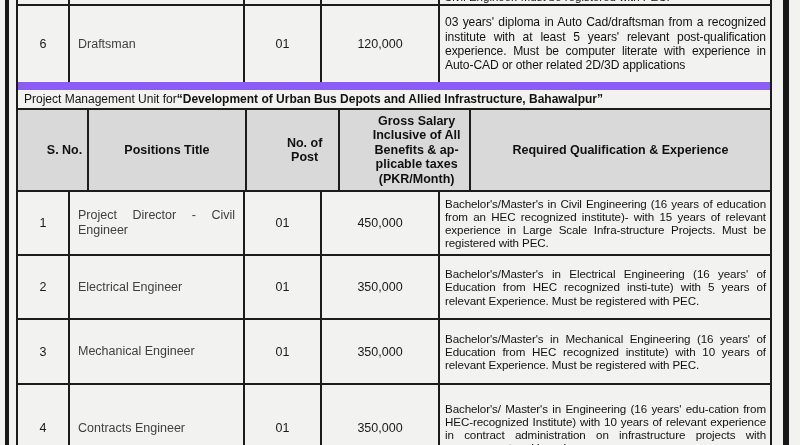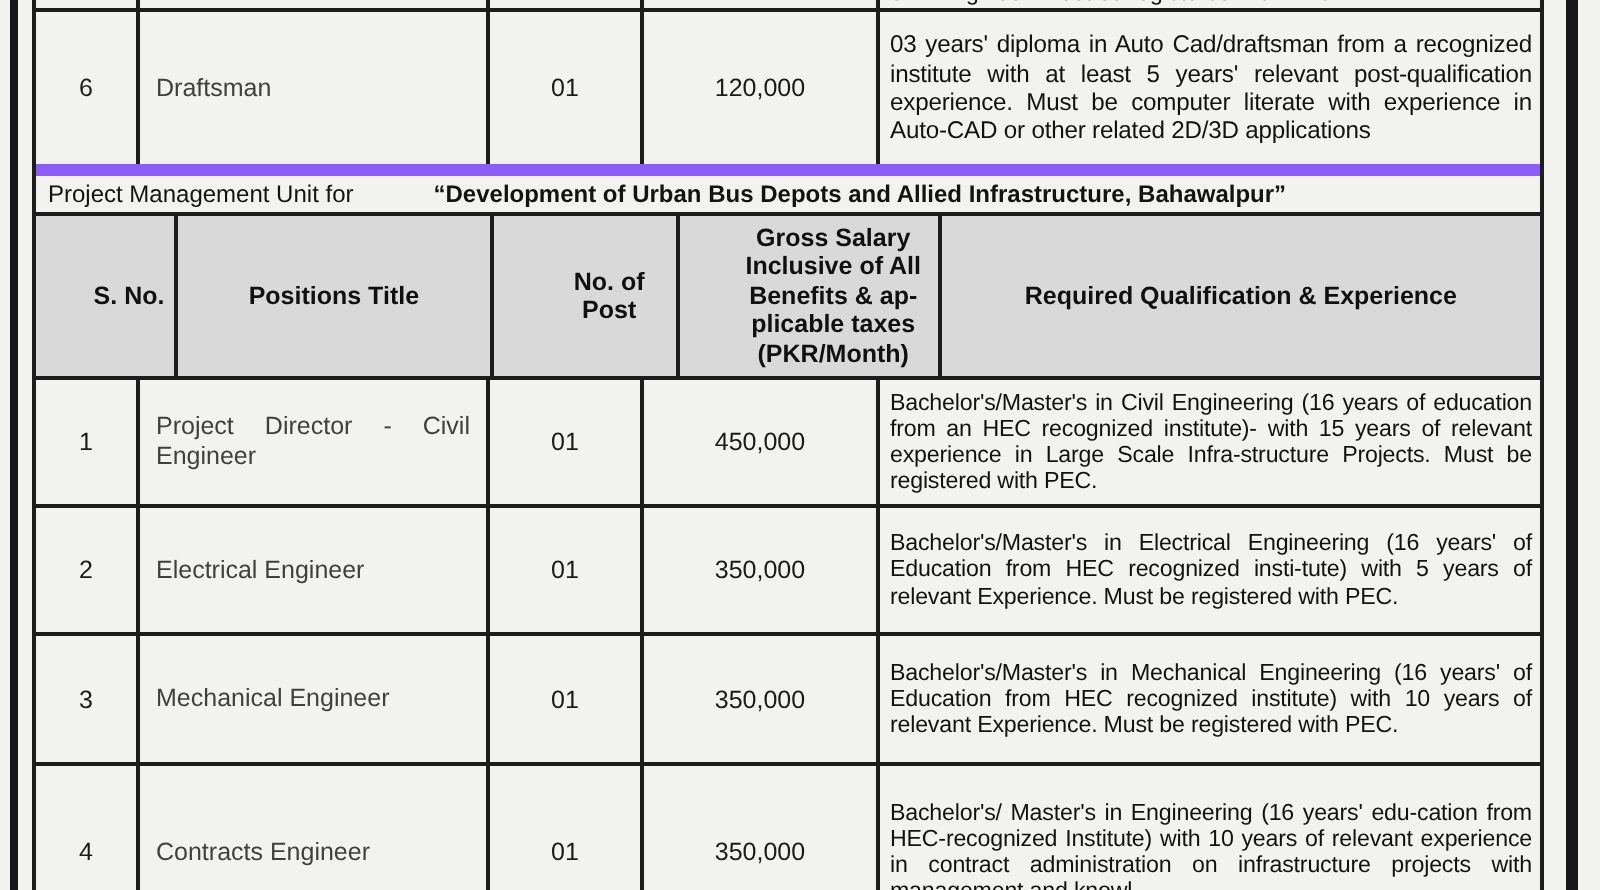--- a/index.html
+++ b/index.html
@@ -57,25 +57,25 @@
   .num{font-size:12.5px;color:#1a1a1a;}
   .pos{font-size:12.5px;line-height:15px;text-align:justify;color:#404040;}
   .qual{
     font-size:11.6px;line-height:13.2px;
     text-align:justify;letter-spacing:-0.1px;color:#121212;
   }
   .q6{font-size:12.1px;line-height:14.4px;}
 
   
   .banner{
-    border-top:6px solid #8b5cf6;
+    border-top:8px solid #8b5cf6;
     height:18px;display:flex;align-items:center;
     padding-left:6px;font-size:12px;white-space:nowrap;color:#131313;
   }
-  .b-title{font-weight:bold;margin-left:40px;}
+  .b-title{font-weight:bold;}
 
   
   .head{height:80px;background:#d9d9d9;}
   .head .cell{font-weight:bold;color:#101010;}
   .h-sno,.h-posts,.h-salary{justify-content:center;text-align:center;margin-left:24px;}
   .h-pos{justify-content:center;text-align:center;padding:0;}
   .h-qual{justify-content:center;text-align:right;padding:0 10px;}
   .head .cell{font-size:12.5px;}
   .h-posts,.h-salary{white-space:pre-line;line-height:14.5px;}
   .h-salary{font-size:12.2px;}

